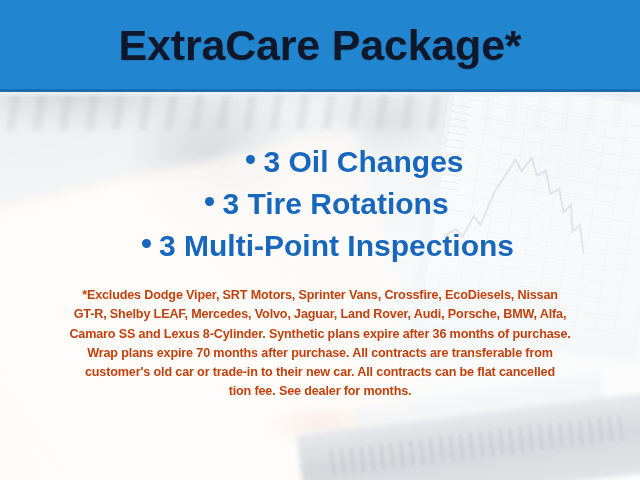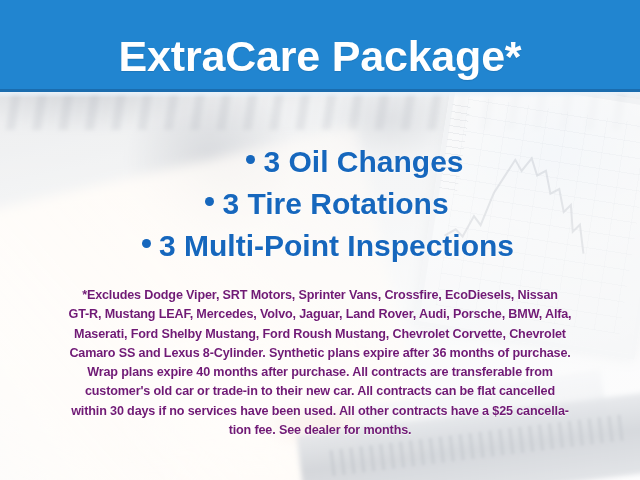--- a/index.html
+++ b/index.html
@@ -173,29 +173,29 @@
     background: #1a6cae;
   }
   .header-fade {
     position: absolute;
     left: 0; top: 92px;
     width: 640px;
     height: 6px;
     background: linear-gradient(180deg, #eaf3fb 0%, rgba(234,243,251,0) 100%);
   }
   .header-title {
-    color: #ffffff;
+    color: #0f172a;
     font-size: 43px;
     font-weight: bold;
     letter-spacing: -0.2px;
     line-height: 1;
     white-space: nowrap;
     text-shadow: 0 1px 1px rgba(0,0,0,.10);
     position: relative;
-    top: 12px;
+    top: 1px;
   }
 
   
   .bullets {
     position: absolute;
     left: 0;
     top: 140px;
     width: 640px;
     padding: 0;
     margin: 0;
@@ -226,21 +226,21 @@
   .b2 { padding-left: 14px; }
   .b3 { padding-left: 16px; }
 
   
   .fineprint {
     position: absolute;
     left: 22px;
     top: 286px;
     width: 596px;
     text-align: center;
-    color: #701a75;
+    color: #c2410c;
     font-size: 12.6px;
     font-weight: bold;
     line-height: 19.3px;
     letter-spacing: -0.15px;
     text-shadow: 0 1px 1px rgba(255,255,255,.85);
   }
   .fineprint p {
     margin: 0;
     white-space: nowrap;
   }
@@ -289,22 +289,20 @@
     <li class="bullet-row b2">
       <span class="dot"></span><span class="txt">3 Tire Rotations</span>
     </li>
     <li class="bullet-row b3">
       <span class="dot"></span><span class="txt">3 Multi-Point Inspections</span>
     </li>
   </ul>
 
   <div class="fineprint">
     <p>*Excludes Dodge Viper, SRT Motors, Sprinter Vans, Crossfire, EcoDiesels, Nissan</p>
-    <p>GT-R, Mustang LEAF, Mercedes, Volvo, Jaguar, Land Rover, Audi, Porsche, BMW, Alfa,</p>
-    <p>Maserati, Ford Shelby Mustang, Ford Roush Mustang, Chevrolet Corvette, Chevrolet</p>
+    <p>GT-R, Shelby LEAF, Mercedes, Volvo, Jaguar, Land Rover, Audi, Porsche, BMW, Alfa,</p>
     <p>Camaro SS and Lexus 8-Cylinder. Synthetic plans expire after 36 months of purchase.</p>
-    <p>Wrap plans expire 40 months after purchase. All contracts are transferable from</p>
+    <p>Wrap plans expire 70 months after purchase. All contracts are transferable from</p>
     <p>customer's old car or trade-in to their new car. All contracts can be flat cancelled</p>
-    <p>within 30 days if no services have been used. All other contracts have a $25 cancella-</p>
     <p>tion fee. See dealer for months.</p>
   </div>
 
 </div>
 
 </body></html>

